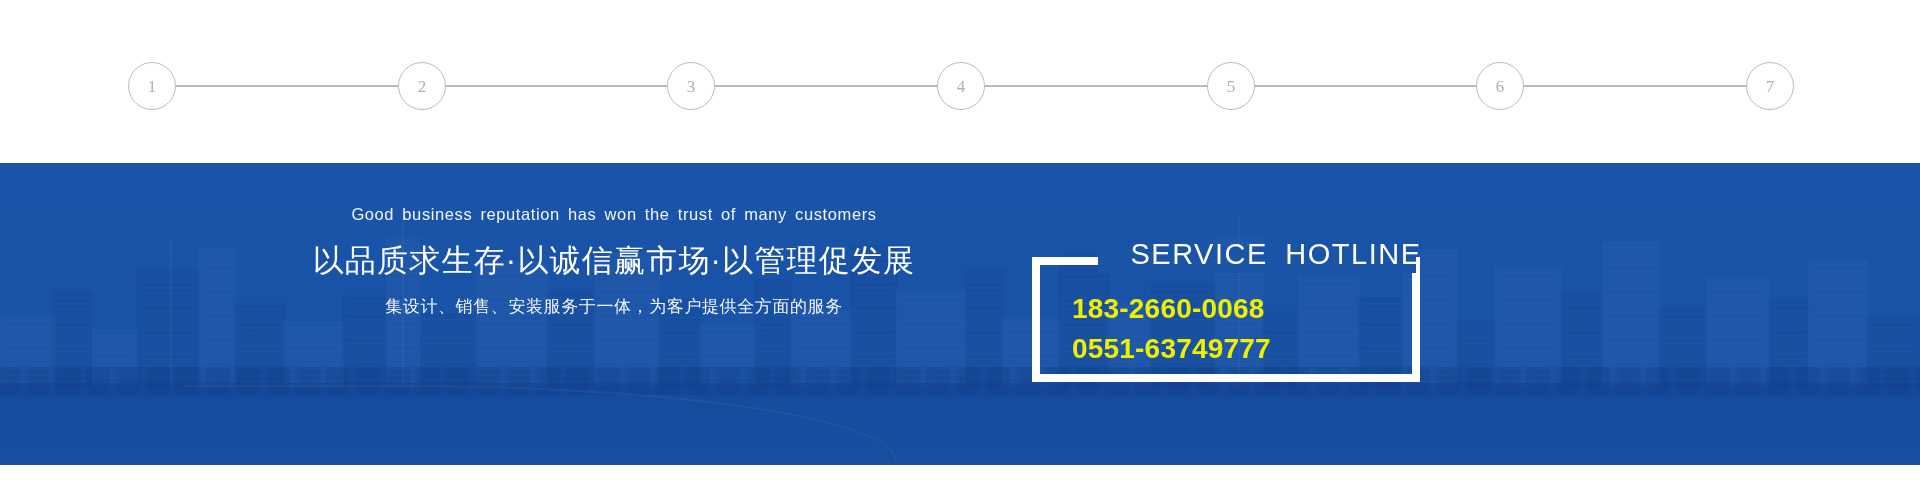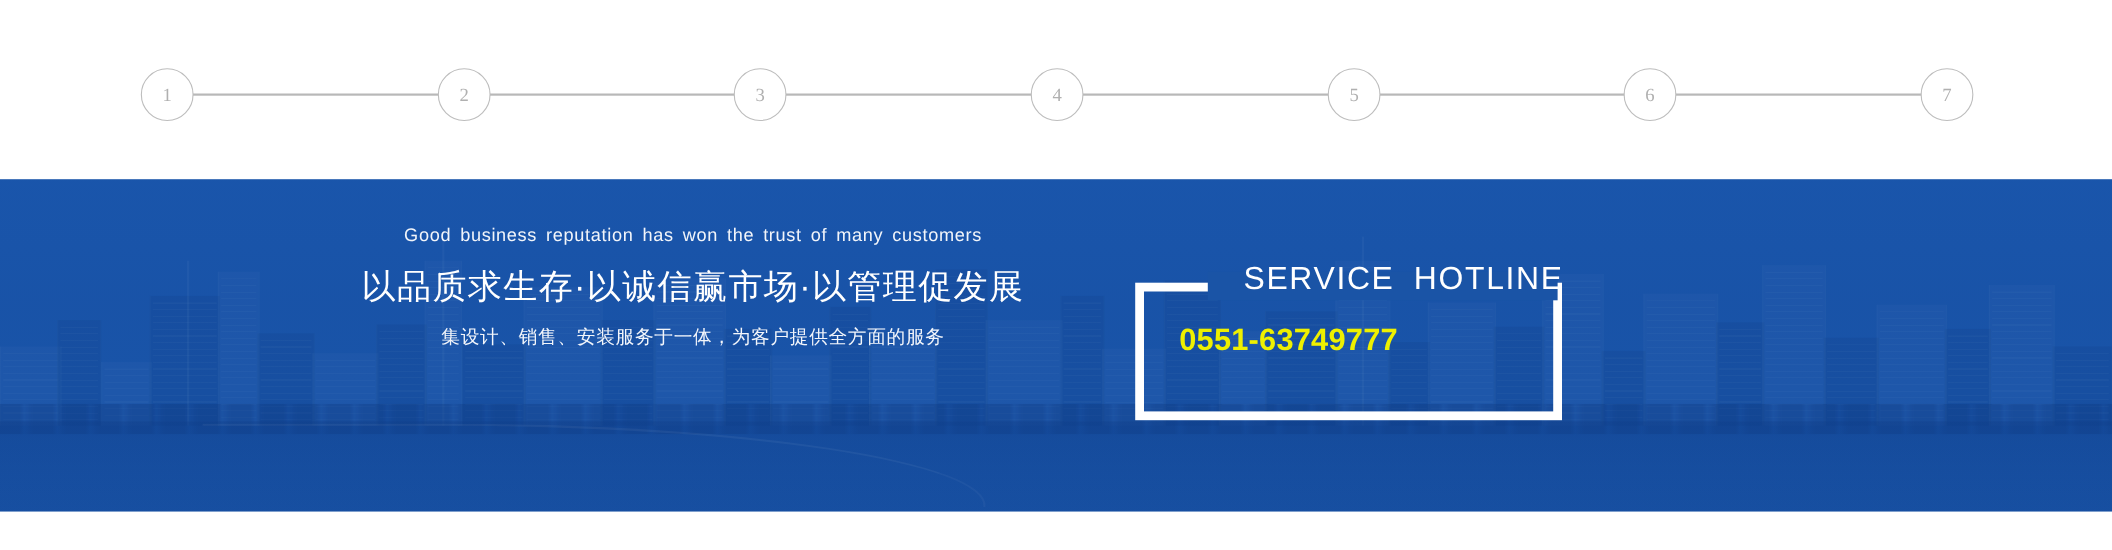--- a/index.html
+++ b/index.html
@@ -144,21 +144,21 @@
     background: rgba(12,52,120,0.28);
     -webkit-mask-image: repeating-linear-gradient(to right,
       rgba(0,0,0,1) 0px, rgba(0,0,0,1) 18px, rgba(0,0,0,0.35) 22px, rgba(0,0,0,1) 30px);
             mask-image: repeating-linear-gradient(to right,
       rgba(0,0,0,1) 0px, rgba(0,0,0,1) 18px, rgba(0,0,0,0.35) 22px, rgba(0,0,0,1) 30px);
   }
 
   
   .slogan {
     position: absolute;
-    left: 300px;
+    left: 284px;
     top: 42px;
     width: 660px;
     text-align: center;
     color: #ffffff;
   }
   .slogan-en {
     font-size: 16.5px;
     letter-spacing: 0.6px;
     word-spacing: 3px;
     line-height: 1.2;
@@ -340,19 +340,20 @@
       <div class="slogan-sub">集设计、销售、安装服务于一体，为客户提供全方面的服务</div>
     </div>
 
     <div class="hotline">
       <div class="hotline-frame"></div>
       <div class="hotline-notch"></div>
       <div class="hotline-title">SERVICE  HOTLINE</div>
 
       <div class="hotline-body">
         <div class="hotline-numbers">
+          <div class="hotline-number">183-2660-0068</div>
           <div class="hotline-number">0551-63749777</div>
         </div>
       </div>
     </div>
 
   </div>
 </div>
 
 </body></html>

